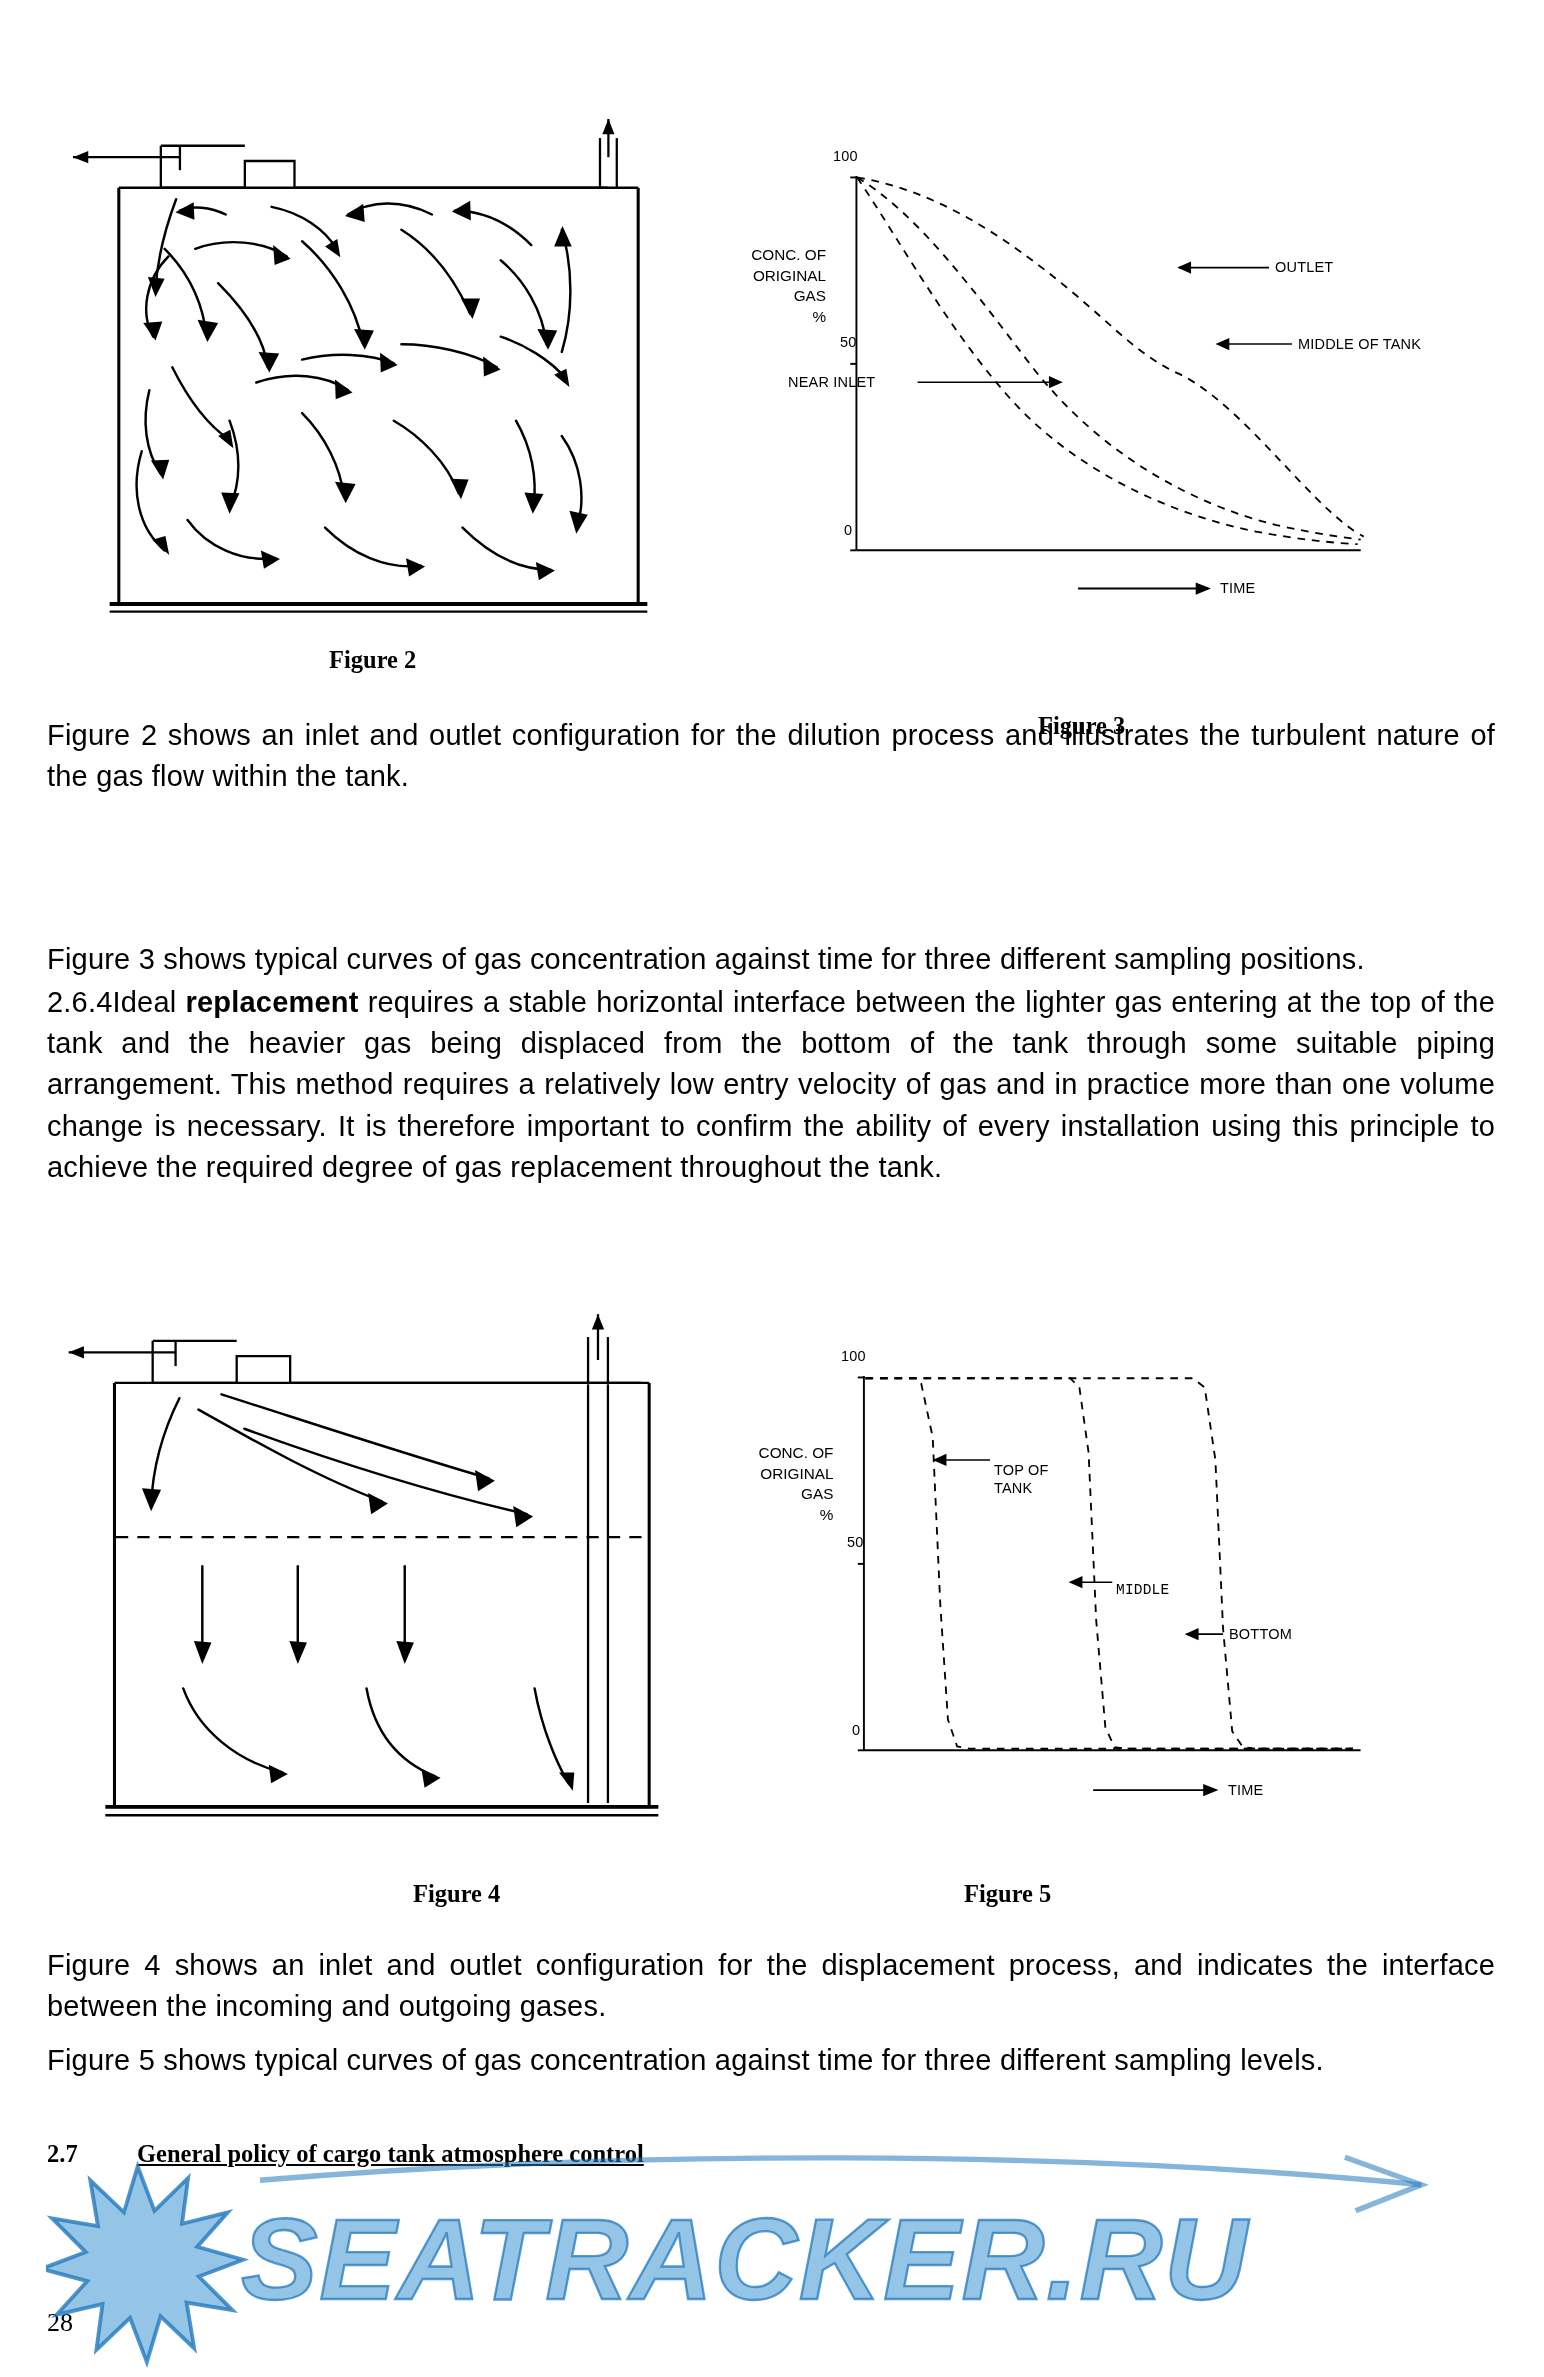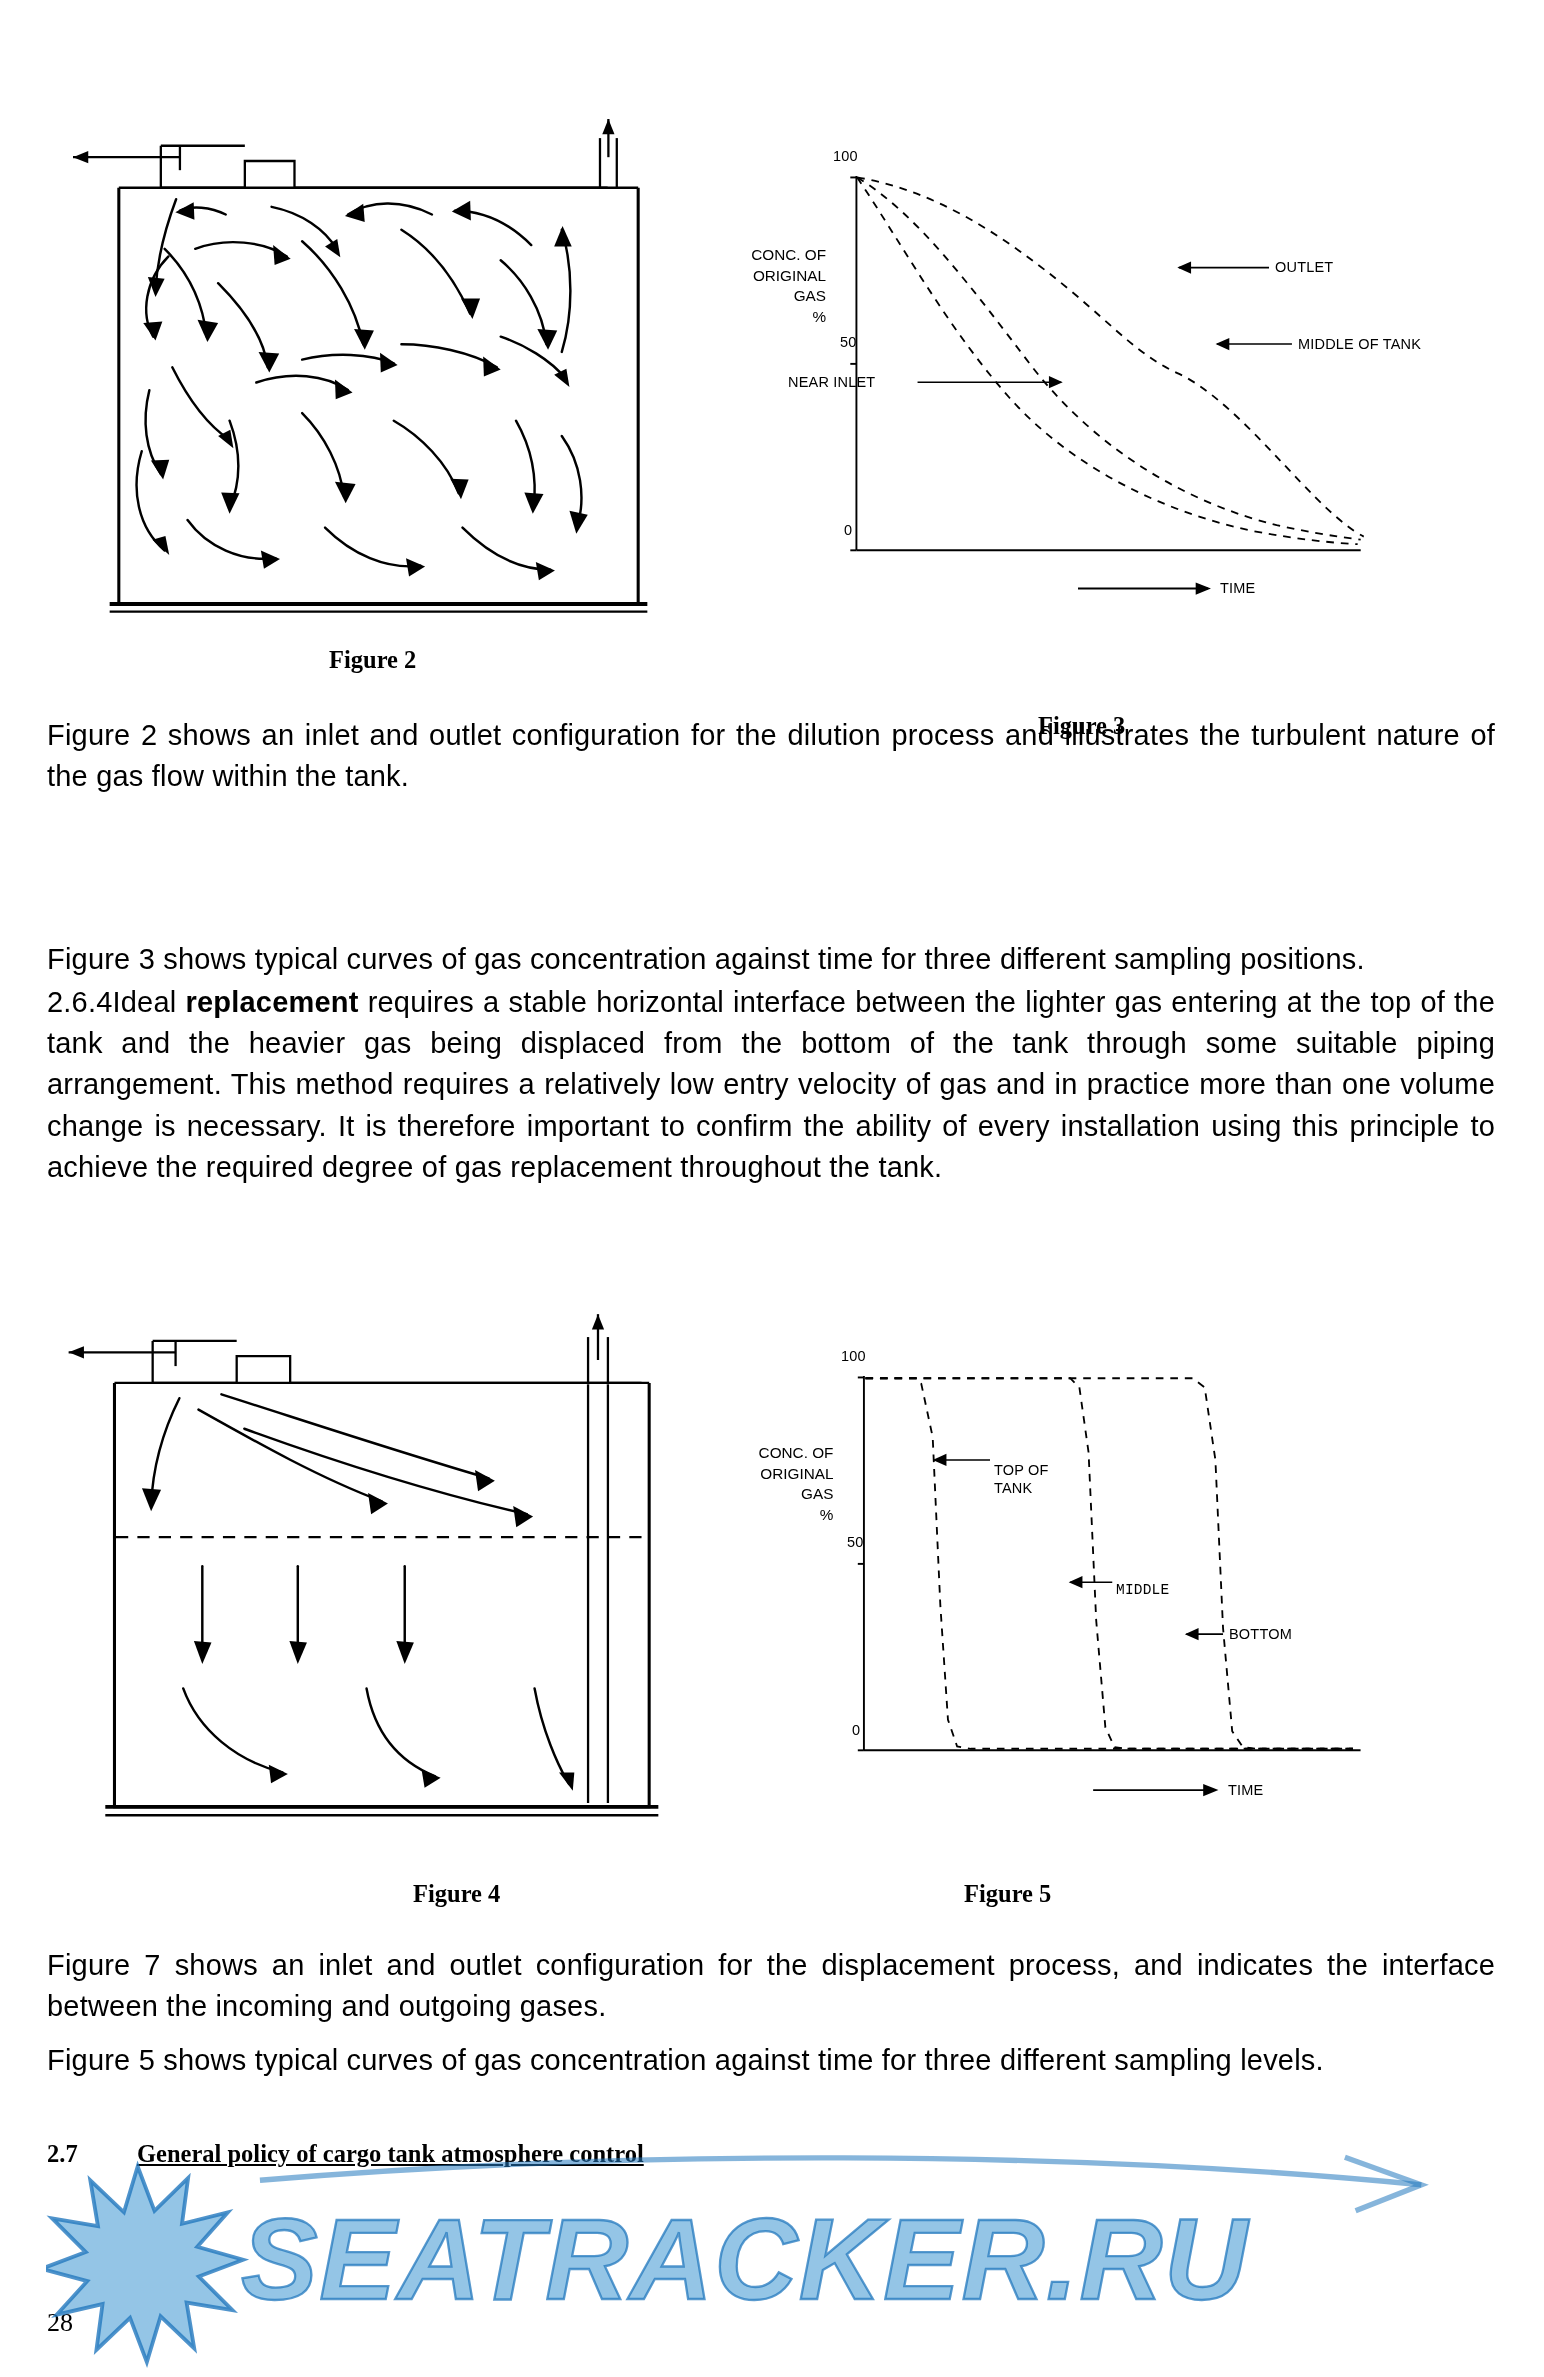--- a/index.html
+++ b/index.html
@@ -379,21 +379,21 @@
       <div>TANK</div>
     </div>
     <div class="abs lbl" style="left:428px; top:228px;font-family:Liberation Mono, monospace;">MIDDLE</div>
     <div class="abs lbl" style="left:541px; top:272px;">BOTTOM</div>
     <div class="abs lbl" style="left:540px; top:428px;">TIME</div>
   </div>
 
   <div class="abs fig-caption" style="left:413px; top:1880px;">Figure 4</div>
   <div class="abs fig-caption" style="left:964px; top:1880px;">Figure 5</div>
 
-  <div class="abs body-text" id="para4">Figure 7 shows an inlet and outlet configuration for the displacement process, and indicates the interface between the incoming and outgoing gases.</div>
+  <div class="abs body-text" id="para4">Figure 4 shows an inlet and outlet configuration for the displacement process, and indicates the interface between the incoming and outgoing gases.</div>
   <div class="abs body-text" id="para5">Figure 5 shows typical curves of gas concentration against time for three different sampling levels.</div>
 
   <div class="abs" id="heading27">
     <span class="num">2.7</span><span>General policy of cargo tank atmosphere control</span>
   </div>
 
 
   <div class="abs" id="pagenum">28</div>
 
   <div class="abs" id="watermark">

